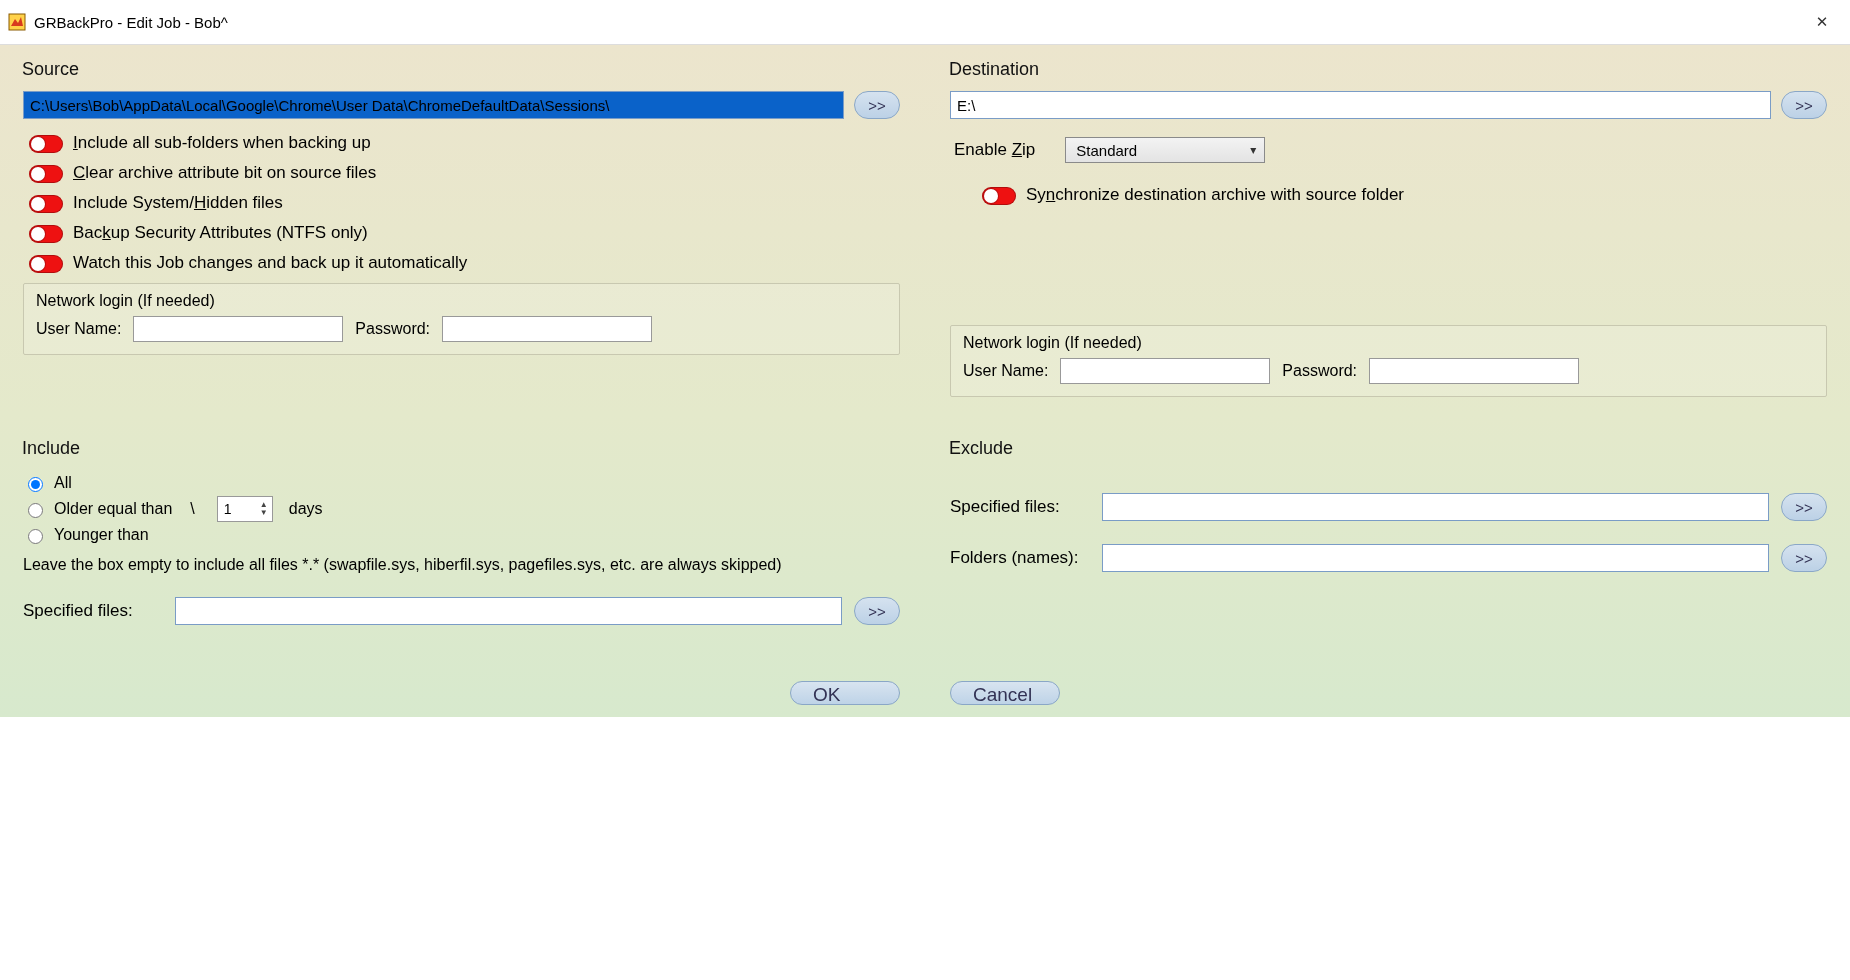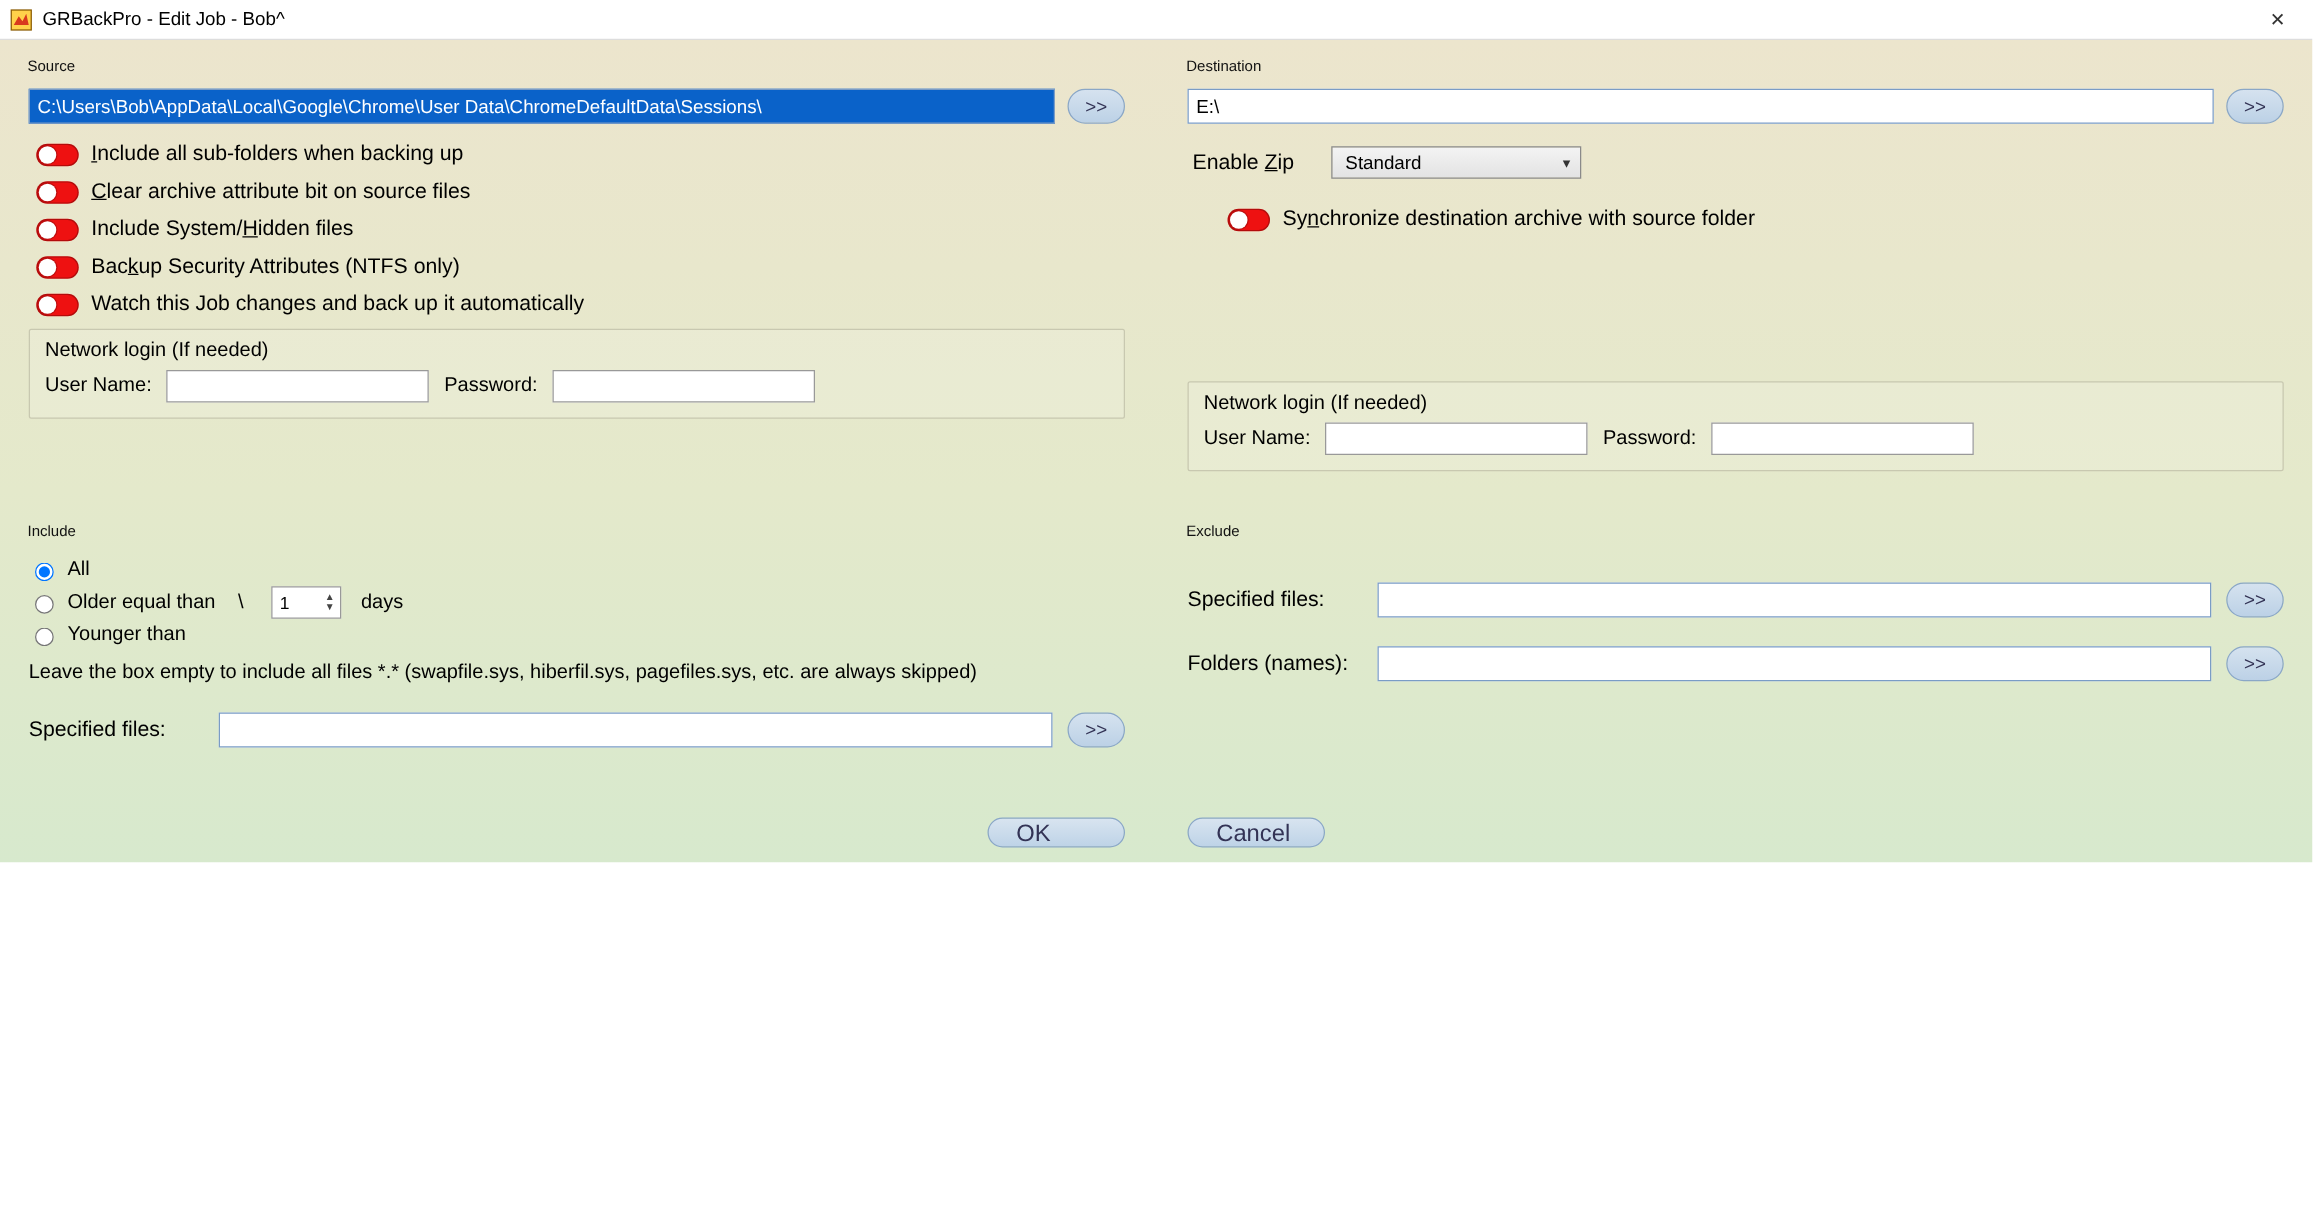--- a/index.html
+++ b/index.html
@@ -1,21 +1,21 @@
 <!DOCTYPE html>
 <html><head>
 <meta charset="utf-8">
 <style>
   * { box-sizing: border-box; }
   html, body { margin: 0; padding: 0; font-family: "Segoe UI", Tahoma, sans-serif; font-size: 16px; color: #000; }
   body { background: #fff; }
 
   
   .titlebar {
-    height: 32px;
+    height: 45px;
     display: flex; align-items: center;
     padding: 0 8px;
     background: #fff;
     border-bottom: 1px solid #ddd;
     font-size: 15px;
   }
   .titlebar .app-icon {
     width: 18px; height: 18px; margin-right: 8px;
     display: inline-flex; align-items: center; justify-content: center;
   }
@@ -33,38 +33,38 @@
   }
   .two-col {
     display: grid;
     grid-template-columns: 1fr 1fr;
     column-gap: 40px;
   }
 
   
   .panel { position: relative; }
   .panel-title {
-    font-size: 12px; color: #111;
+    font-size: 18px; color: #111;
     margin: 0 0 10px 4px;
   }
   .panel-body {
     border: 1px solid rgba(0,0,0,0);
     padding: 0 4px 6px 4px;
   }
 
   .path-row { display: flex; align-items: center; gap: 10px; margin-bottom: 14px; }
   .path-input {
     flex: 1; height: 28px;
     border: 1px solid #7a9cc6;
     background: #fff;
     padding: 2px 6px;
     font-size: 15px;
   }
   .path-input.selected {
-    background: #0a62c9; color: #ffffff;
+    background: #0a62c9; color: #000000;
   }
   .pill-btn {
     height: 28px; min-width: 46px;
     border: 1px solid #8aa7c7;
     background: linear-gradient(#d5e2ef,#bcd1e6);
     border-radius: 14px;
     font-size: 15px; color: #335; text-align: center;
     padding: 2px 12px;
     cursor: default;
     display: inline-flex; align-items: center; justify-content: center;

